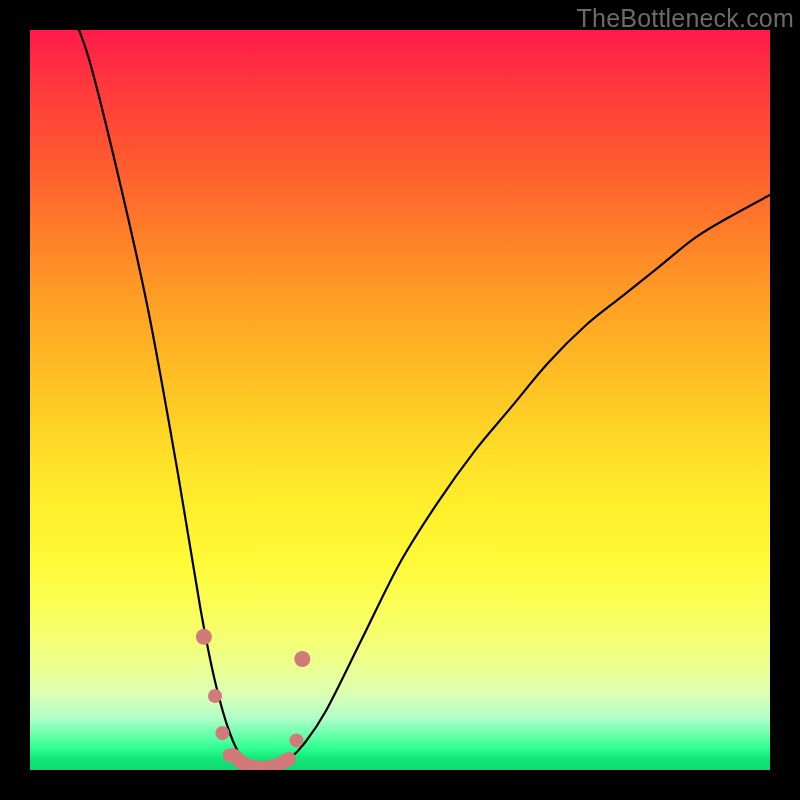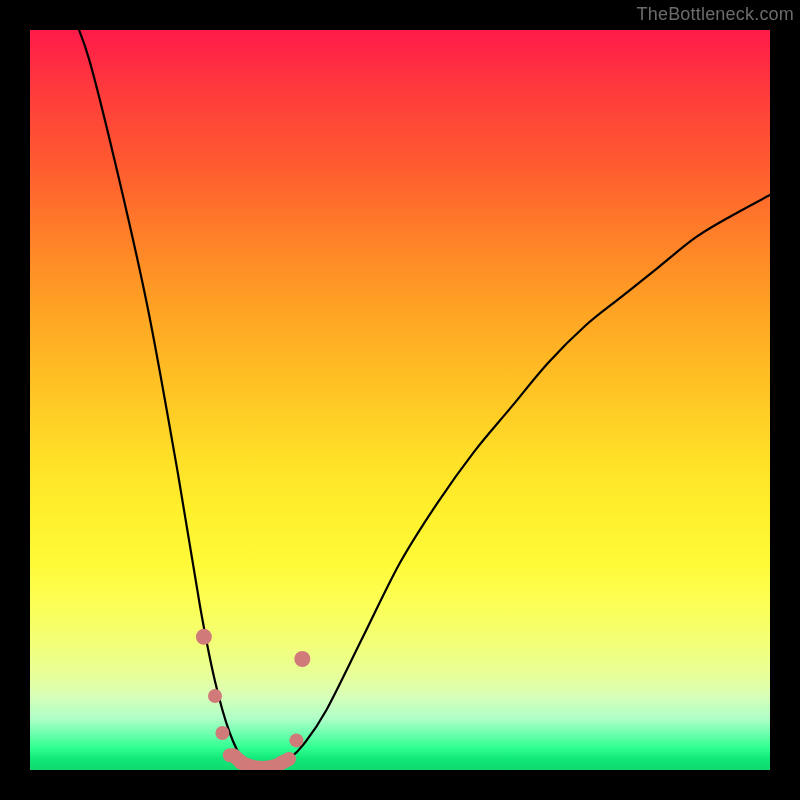--- a/index.html
+++ b/index.html
@@ -49,21 +49,21 @@
     position: absolute;
     left: 0; top: 0;
     width: 740px;
     height: 740px;
   }
   .watermark {
     position: absolute;
     top: 4px;
     right: 6px;
     font-family: Arial, Helvetica, sans-serif;
-    font-size: 18px;
+    font-size: 25px;
     font-weight: 500;
     color: #6b6b6b;
     letter-spacing: 0.2px;
   }
 </style>
 </head>
 <body>
 
 <div class="frame">
   <div class="watermark">TheBottleneck.com</div>

